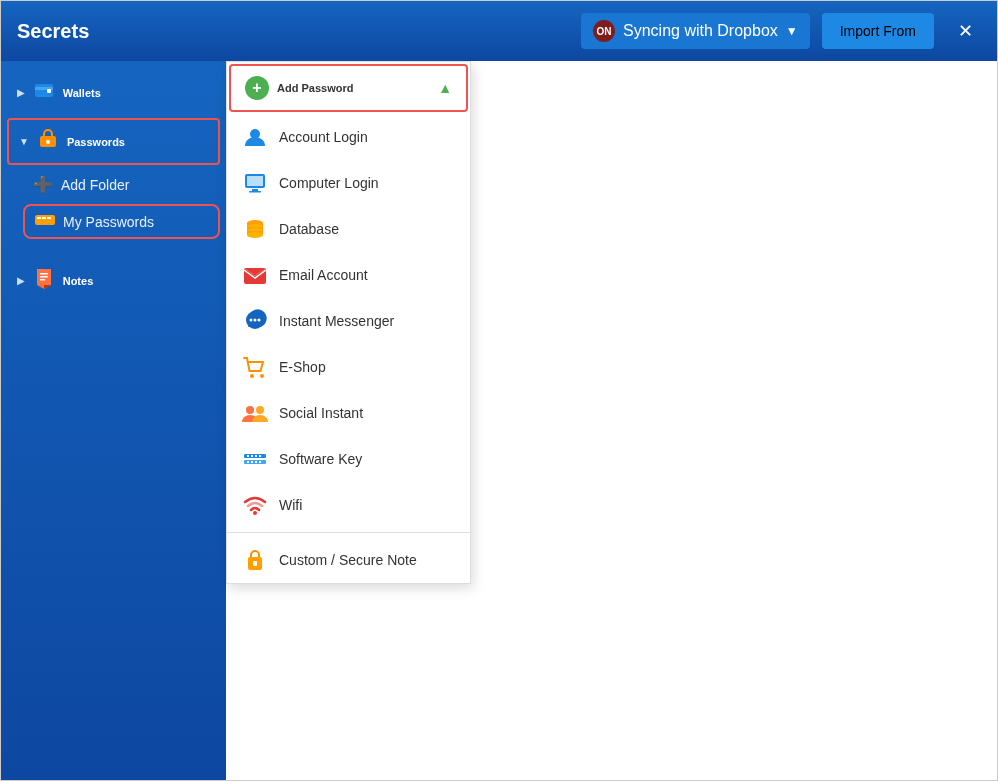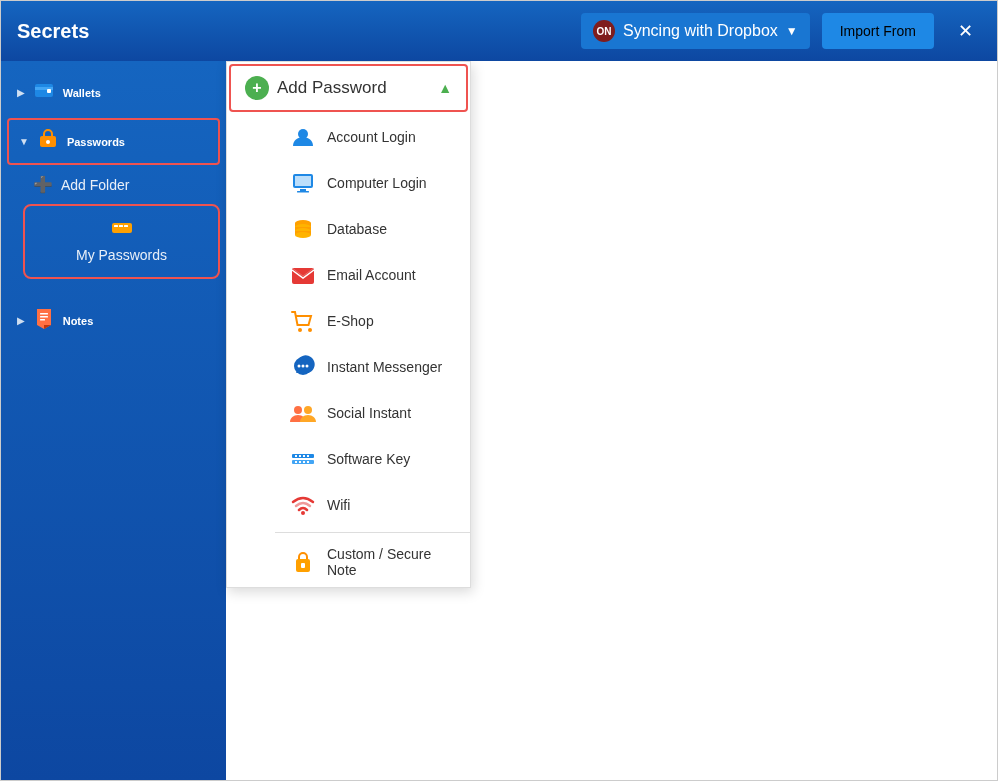--- a/index.html
+++ b/index.html
@@ -155,22 +155,21 @@
       padding: 8px 16px;
       color: rgba(255,255,255,0.9);
       cursor: pointer;
       font-size: 14px;
     }
 
     .sub-item.highlighted {
       border: 2px solid #ef5350;
       border-radius: 8px;
       margin: 2px 6px;
-      padding: 14px 10px;
-      flex-direction: column;
+      padding: 6px 10px;
     }
 
     
     .main {
       flex: 1;
       background: white;
       position: relative;
     }
 
     
@@ -210,35 +209,34 @@
       border-radius: 50%;
       display: flex;
       align-items: center;
       justify-content: center;
       color: white;
       font-size: 16px;
       font-weight: bold;
     }
 
     .dropdown-header-label {
-      font-size: 17px;
-      font-weight: 400;
+      font-size: 11px;
+      font-weight: 700;
       color: #333;
     }
 
     .dropdown-header-arrow {
       color: #4caf50;
       font-size: 14px;
     }
 
     .dropdown-list {
       list-style: none;
       max-height: 500px;
       overflow-y: auto;
-      padding-left: 48px;
     }
 
     .dropdown-list li {
       display: flex;
       align-items: center;
       gap: 10px;
       padding: 9px 14px;
       cursor: pointer;
       font-size: 14px;
       color: #333;
@@ -420,41 +418,41 @@
               <svg width="26" height="26" viewBox="0 0 26 26" fill="none">
                 <rect x="2" y="6" width="22" height="16" rx="2" fill="#e53935"></rect>
                 <path d="M2 8l11 8 11-8" stroke="white" stroke-width="1.5" fill="none"></path>
                 <path d="M2 6l11 8 11-8" stroke="#ef9a9a" stroke-width="0.5" fill="none"></path>
               </svg>
             </span>
             <span>Email Account</span>
           </li>
 
           <li>
-            <span class="item-icon icon-eshop">
-              <svg width="26" height="26" viewBox="0 0 26 26" fill="none">
-                <circle cx="10" cy="22" r="2" fill="#ff8f00"></circle>
-                <circle cx="20" cy="22" r="2" fill="#ff8f00"></circle>
-                <path d="M2 4h3l2.5 13h11l2.5-9H7" stroke="#ff8f00" stroke-width="2" fill="none" stroke-linecap="round"></path>
-              </svg>
-            </span>
-            <span>E-Shop</span>
-          </li>
-
-          <li>
             <span class="item-icon icon-messenger">
               <svg width="26" height="26" viewBox="0 0 26 26" fill="none">
                 <circle cx="13" cy="12" r="9" fill="#1565c0"></circle>
                 <path d="M6 19l2-4a9 9 0 1 1 3 3z" fill="#1565c0"></path>
                 <circle cx="9" cy="12" r="1.5" fill="white"></circle>
                 <circle cx="13" cy="12" r="1.5" fill="white"></circle>
                 <circle cx="17" cy="12" r="1.5" fill="white"></circle>
               </svg>
             </span>
             <span>Instant Messenger</span>
+          </li>
+
+          <li>
+            <span class="item-icon icon-eshop">
+              <svg width="26" height="26" viewBox="0 0 26 26" fill="none">
+                <circle cx="10" cy="22" r="2" fill="#ff8f00"></circle>
+                <circle cx="20" cy="22" r="2" fill="#ff8f00"></circle>
+                <path d="M2 4h3l2.5 13h11l2.5-9H7" stroke="#ff8f00" stroke-width="2" fill="none" stroke-linecap="round"></path>
+              </svg>
+            </span>
+            <span>E-Shop</span>
           </li>
 
 
           <li>
             <span class="item-icon icon-social">
               <svg width="26" height="26" viewBox="0 0 26 26" fill="none">
                 <circle cx="8" cy="10" r="4" fill="#ff7043"></circle>
                 <circle cx="18" cy="10" r="4" fill="#ffa726"></circle>
                 <path d="M0 22c0-4 3.5-7 8-7s8 3 8 7" fill="#ff7043"></path>
                 <path d="M10 22c0-4 3.5-7 8-7s8 3 8 7" fill="#ffa726"></path>

